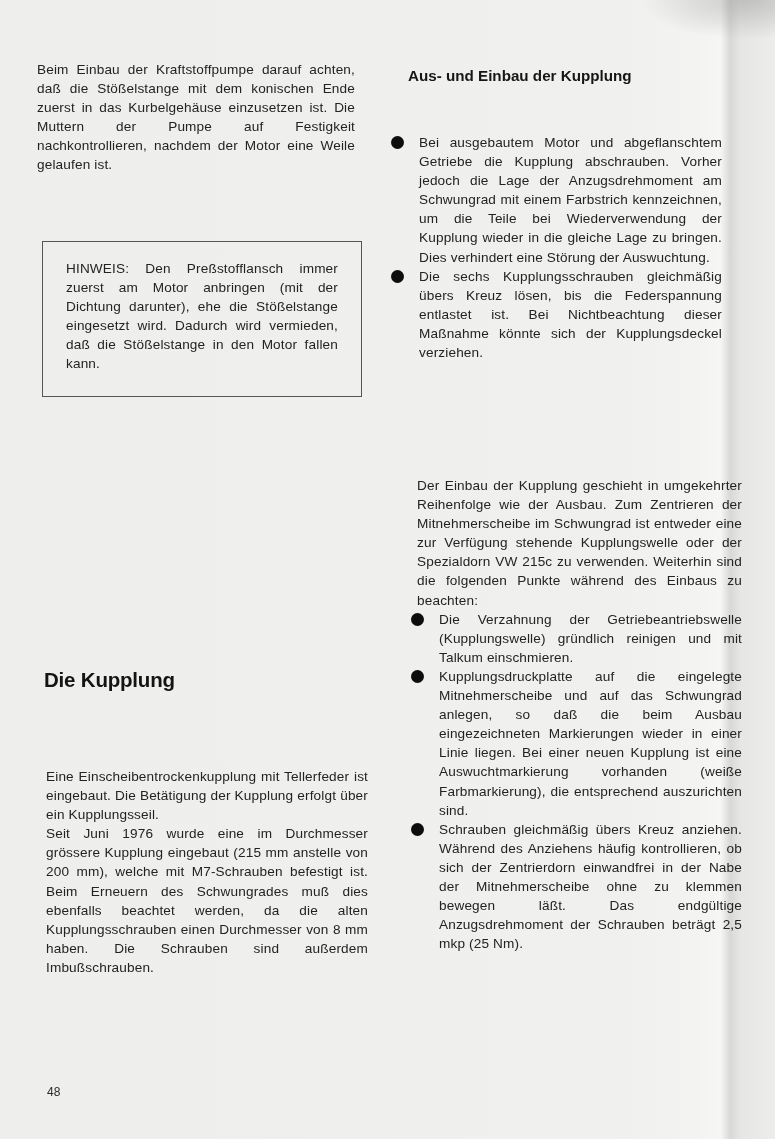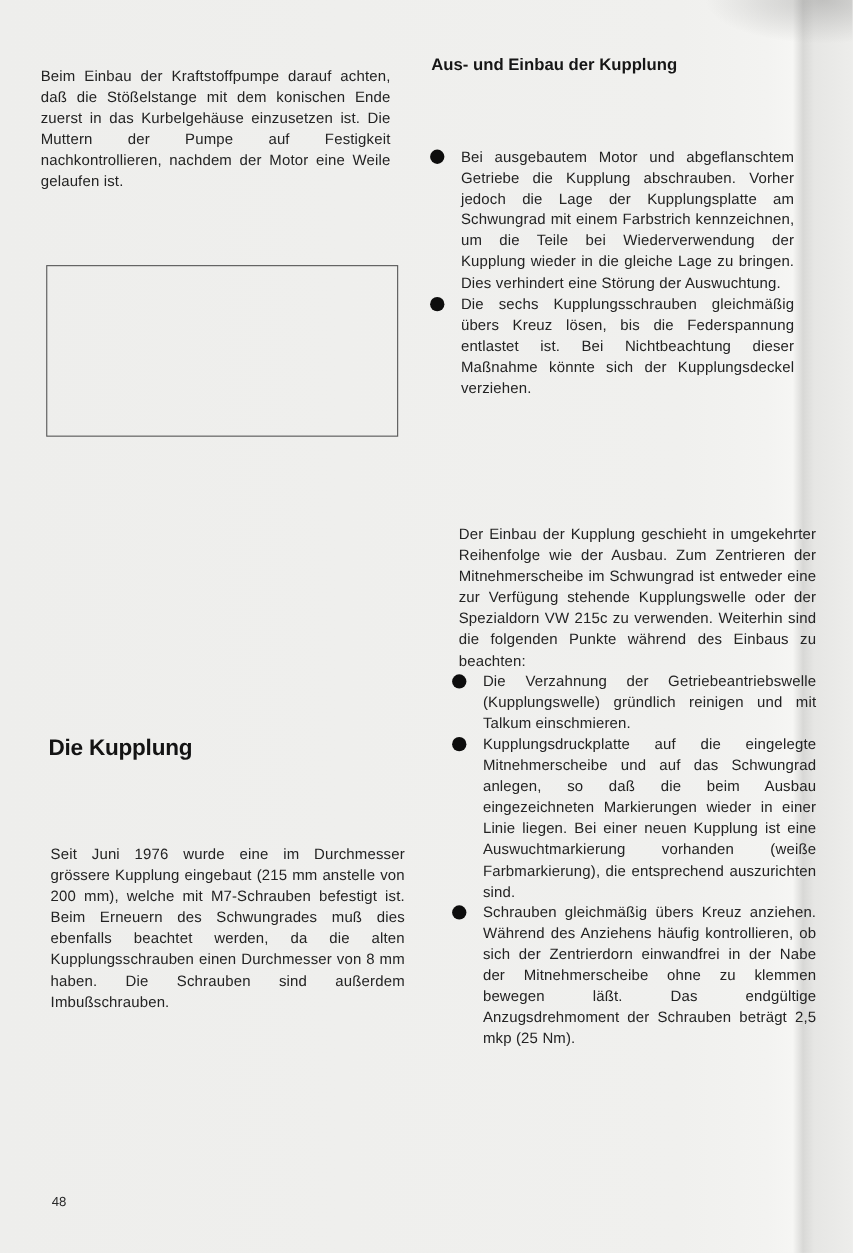--- a/index.html
+++ b/index.html
@@ -27,21 +27,21 @@
     position: absolute; left: 42px; top: 241px; width: 320px; height: 156px;
     border: 1.3px solid #555; box-sizing: border-box;
   }
   .note-text { position: absolute; left: 66px; top: 259px; width: 272px; }
   .section-title {
     position: absolute; left: 44px; top: 668px; margin: 0;
     font-size: 20.5px; font-weight: bold; color: #141414; letter-spacing: -0.2px;
   }
   .left-body { position: absolute; left: 46px; top: 767px; width: 322px; }
   .right-title {
-    position: absolute; left: 392px; top: 51px; margin: 0;
+    position: absolute; left: 392px; top: 51px; margin: 16px;
     font-size: 15.2px; font-weight: bold; color: #161616;
   }
   .right-col { position: absolute; left: 397px; width: 325px; }
   .bullet-item { position: relative; padding-left: 22px; }
   .bullet {
     position: absolute; left: -6px; top: 3px; width: 13px; height: 13px;
     background: #0d0d0d; border-radius: 50%;
   }
   .page-number {
     position: absolute; left: 47px; top: 1073px; font-size: 12px; color: #2a2a2a; margin-top: 12px;
@@ -51,33 +51,37 @@
 <body>
 
 <div class="page">
   <div class="shadow-top"></div>
 
   <div class="text left-intro">
     <p>Beim Einbau der Kraftstoffpumpe darauf achten, daß die Stößelstange mit dem konischen Ende zuerst in das Kurbelgehäuse einzusetzen ist. Die Muttern der Pumpe auf Festigkeit nachkontrollieren, nachdem der Motor eine Weile gelaufen ist.</p>
   </div>
 
   <div class="note-box"></div>
+  <div class="text note-text">
+    <p>HINWEIS: Den Preßstofflansch immer zuerst am Motor anbringen (mit der Dichtung darunter), ehe die Stößelstange eingesetzt wird. Dadurch wird vermieden, daß die Stößelstange in den Motor fallen kann.</p>
+  </div>
 
   <h2 class="section-title">Die Kupplung</h2>
 
   <div class="text left-body">
+    <p>Eine Einscheibentrockenkupplung mit Tellerfeder ist eingebaut. Die Betätigung der Kupplung erfolgt über ein Kupplungsseil.</p>
     <p>Seit Juni 1976 wurde eine im Durchmesser grössere Kupplung eingebaut (215 mm anstelle von 200 mm), welche mit M7-Schrauben befestigt ist. Beim Erneuern des Schwungrades muß dies ebenfalls beachtet werden, da die alten Kupplungsschrauben einen Durchmesser von 8 mm haben. Die Schrauben sind außerdem Imbußschrauben.</p>
   </div>
 
   <h3 class="right-title">Aus- und Einbau der Kupplung</h3>
 
   <div class="text right-col" style="top:133px;">
     <div class="bullet-item">
       <span class="bullet"></span>
-      <p>Bei ausgebautem Motor und abgeflanschtem Getriebe die Kupplung abschrauben. Vorher jedoch die Lage der Kupplungsplatte am Schwungrad mit einem Farbstrich kennzeichnen, um die Teile bei Wiederverwendung der Kupplung wieder in die gleiche Lage zu bringen. Dies verhindert eine Störung der Auswuchtung.</p>
+      <p>Bei ausgebautem Motor und abgeflanschtem Getriebe die Kupplung abschrauben. Vorher jedoch die Lage der Anzugsdrehmoment am Schwungrad mit einem Farbstrich kennzeichnen, um die Teile bei Wiederverwendung der Kupplung wieder in die gleiche Lage zu bringen. Dies verhindert eine Störung der Auswuchtung.</p>
     </div>
     <div class="bullet-item">
       <span class="bullet"></span>
       <p>Die sechs Kupplungsschrauben gleichmäßig übers Kreuz lösen, bis die Federspannung entlastet ist. Bei Nichtbeachtung dieser Maßnahme könnte sich der Kupplungsdeckel verziehen.</p>
     </div>
   </div>
 
   <div class="text right-col" style="top:476px;margin-left:20px;">
     <p>Der Einbau der Kupplung geschieht in umgekehrter Reihenfolge wie der Ausbau. Zum Zentrieren der Mitnehmerscheibe im Schwungrad ist entweder eine zur Verfügung stehende Kupplungswelle oder der Spezialdorn VW 215c zu verwenden. Weiterhin sind die folgenden Punkte während des Einbaus zu beachten:</p>
     <div class="bullet-item">

